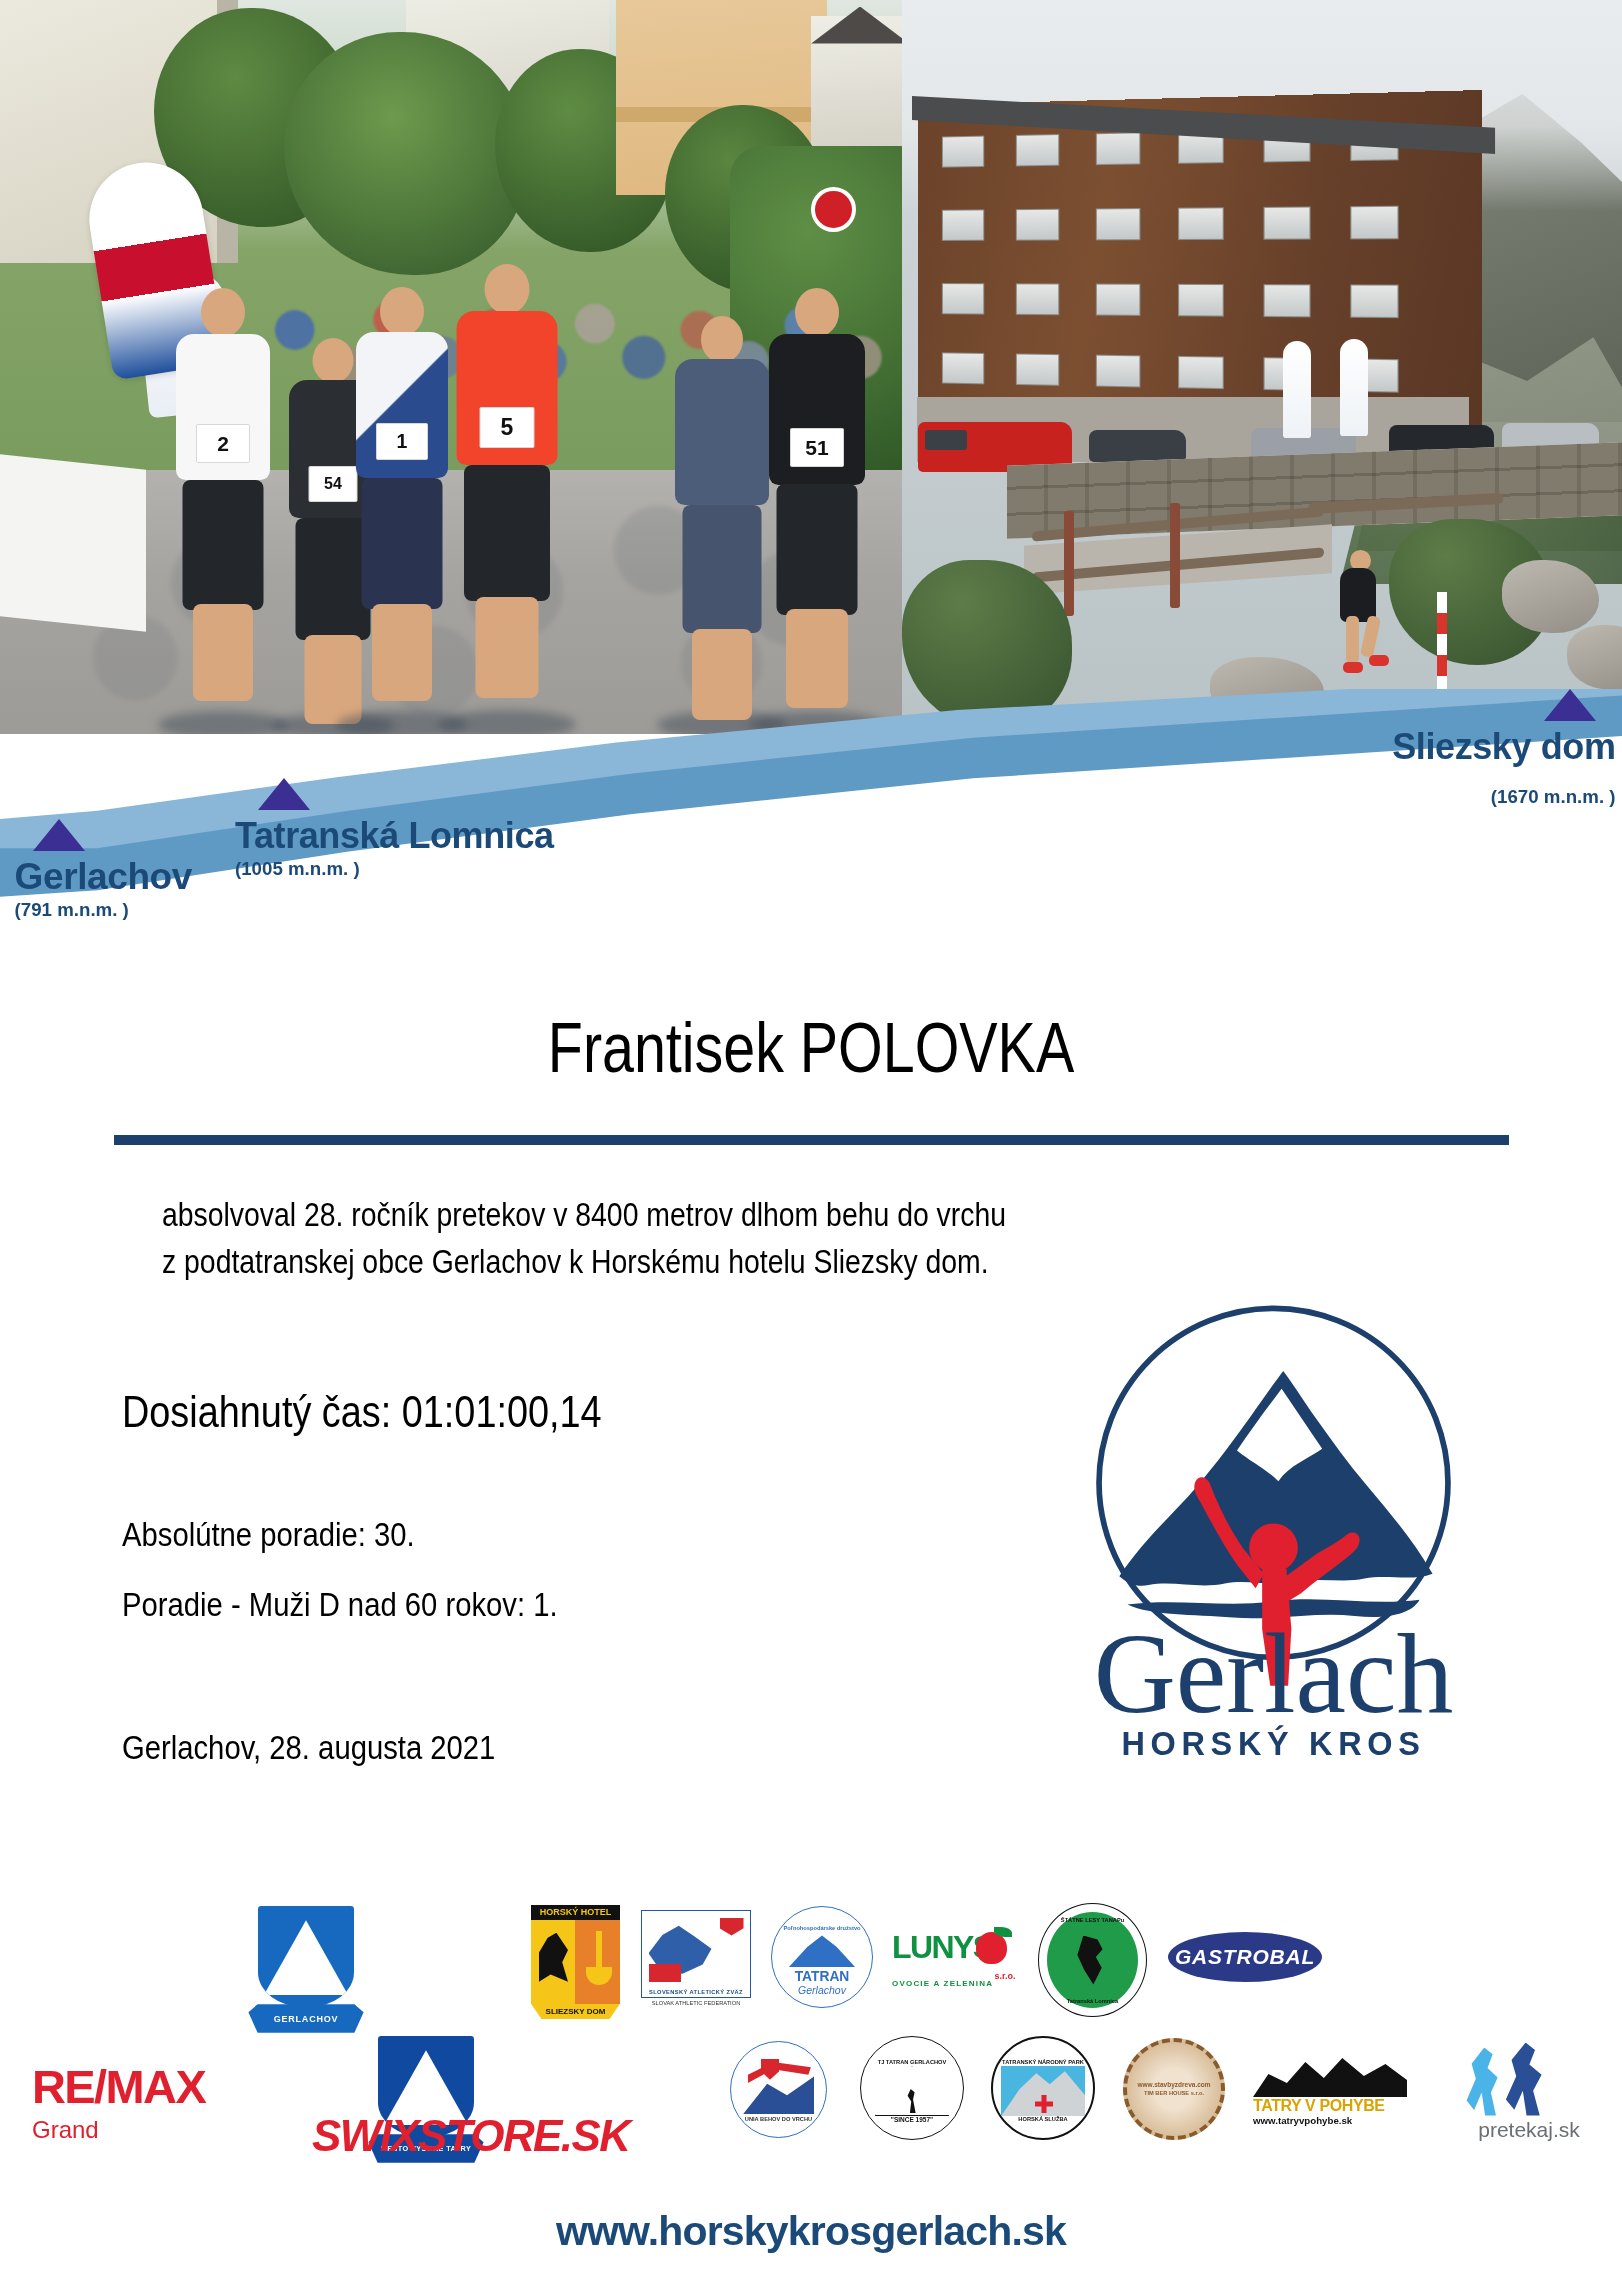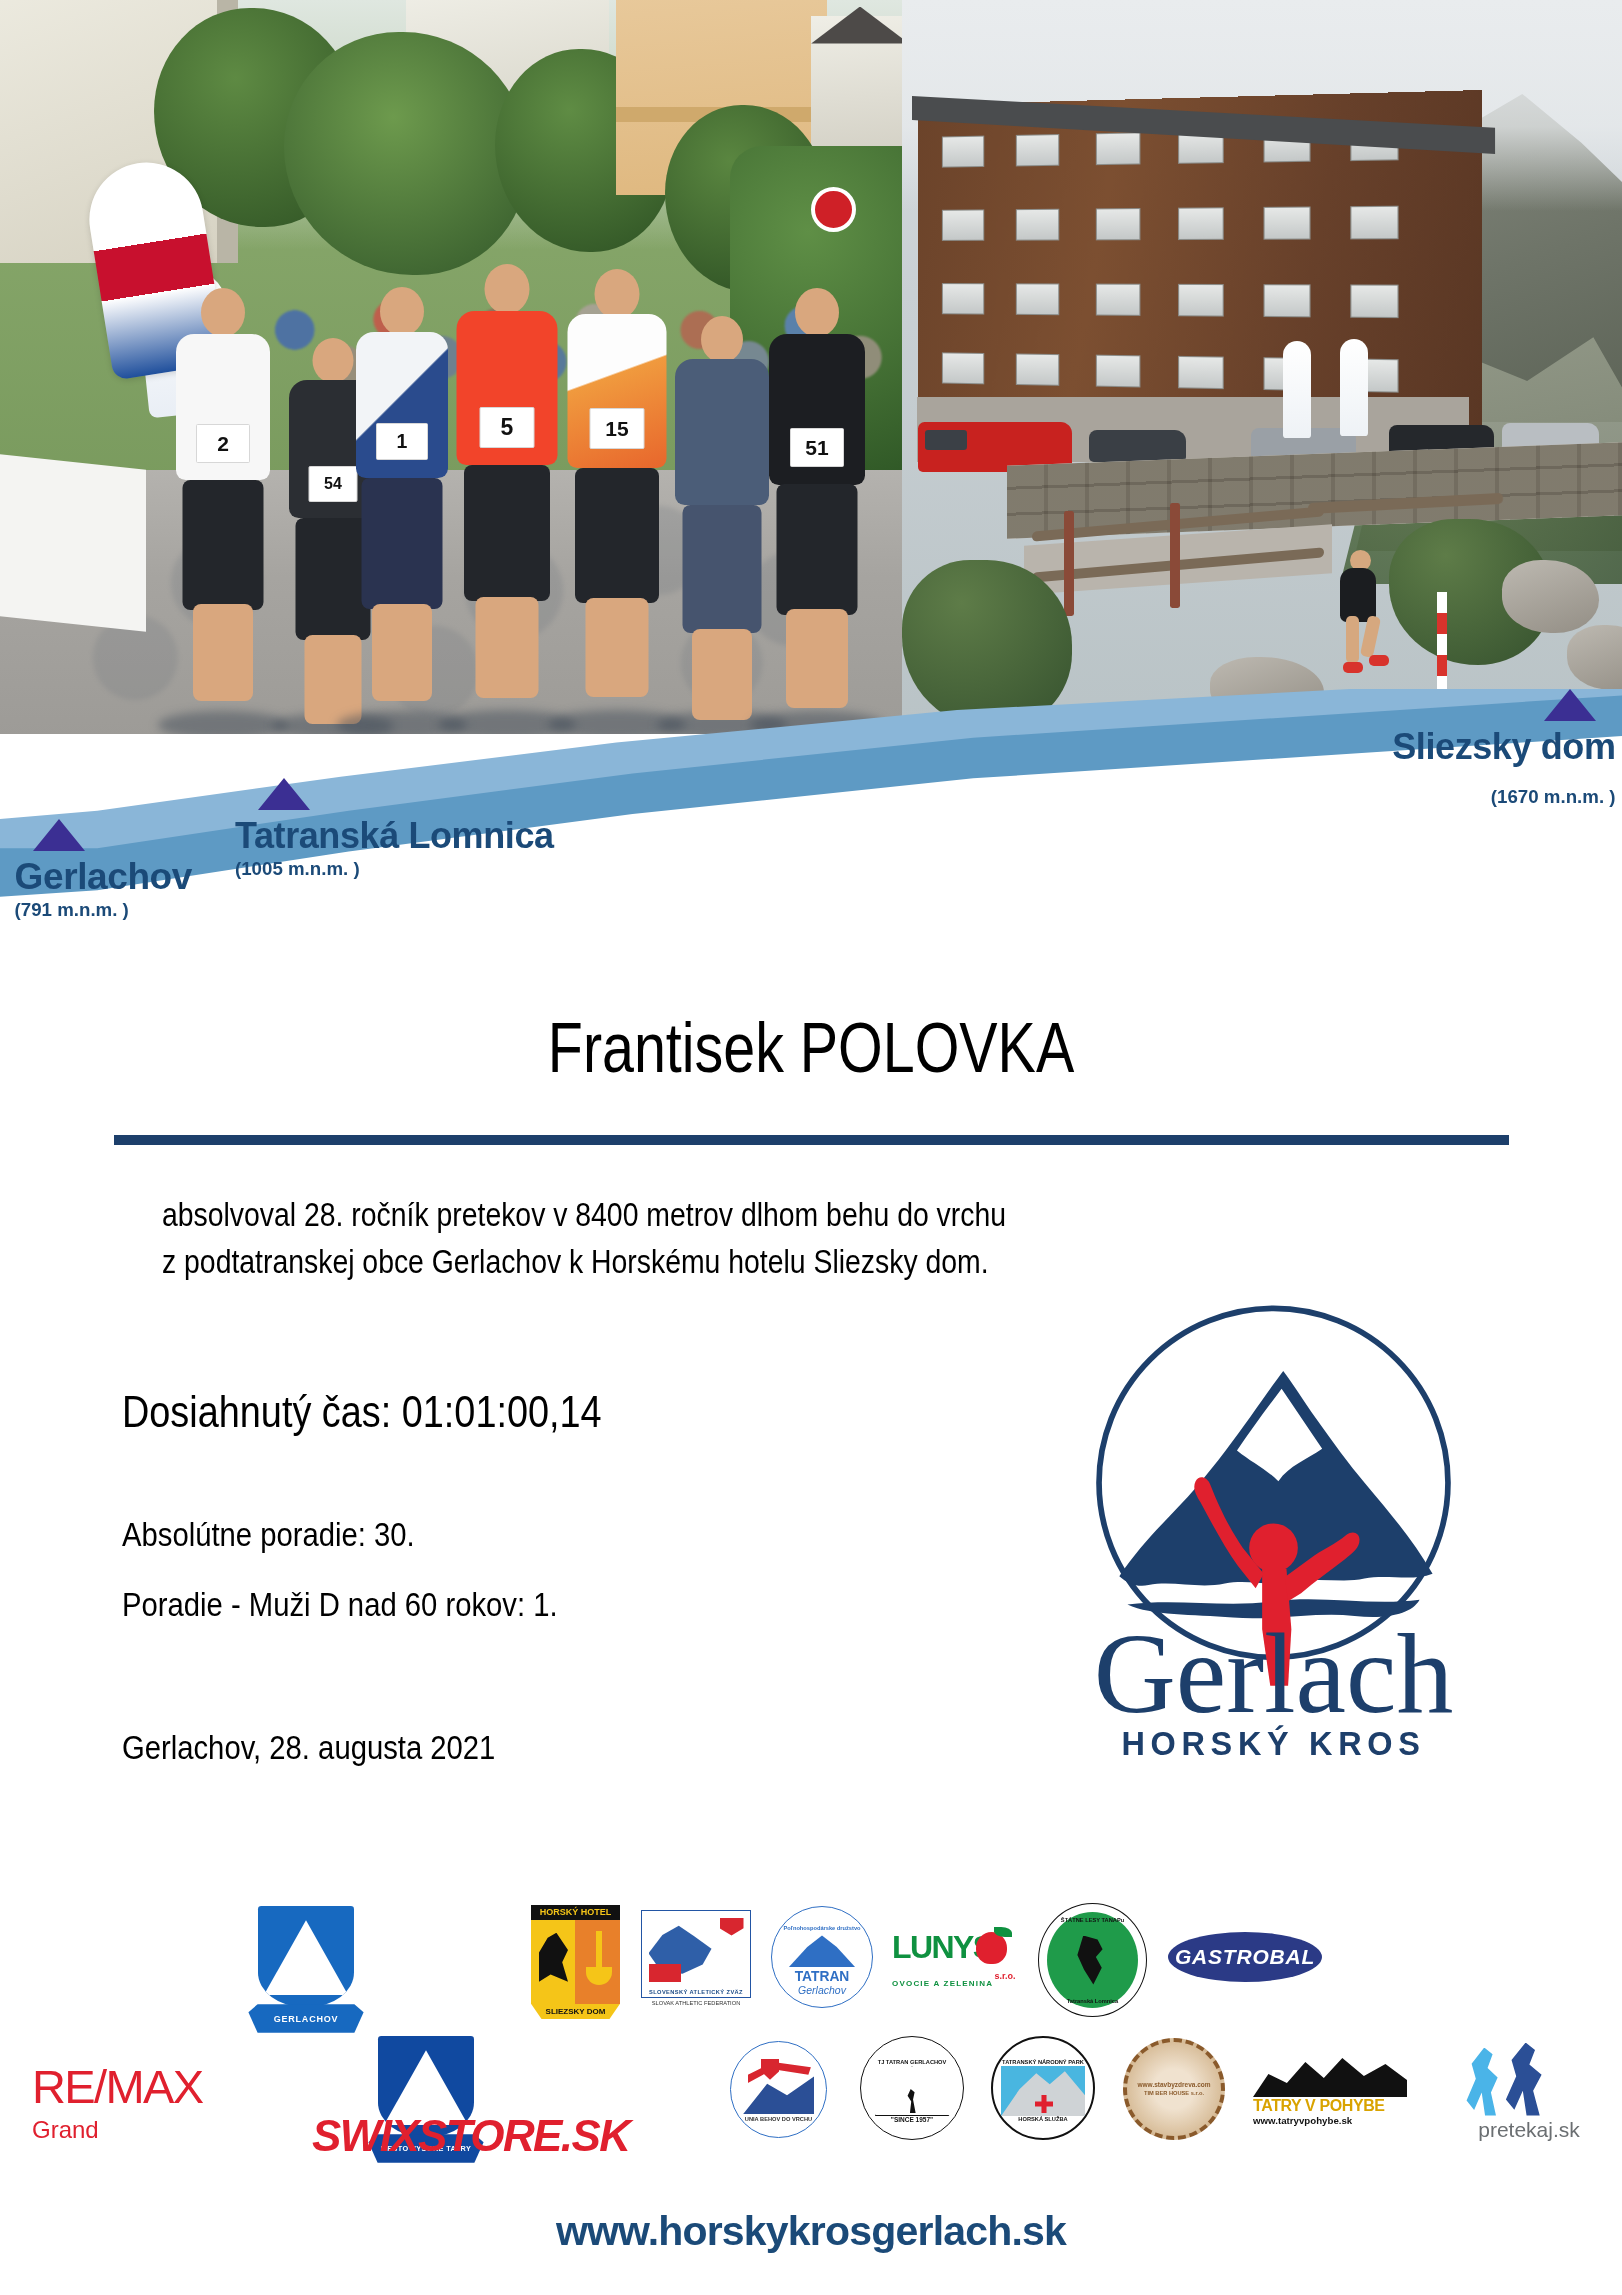--- a/index.html
+++ b/index.html
@@ -259,28 +259,20 @@
       <div class="r-legs" style="top:324px;width:60px;height:97px;background:#d9a77e;"></div>
     </div>
     <div class="runner" style="left:442px;width:130px;height:470px;">
       <div class="r-shadow" style="bottom:-4.9px;width:138px;height:29px;"></div>
       <div class="r-head" style="top:0px;width:45px;height:50px;"></div>
       <div class="r-torso" style="top:47px;width:101px;height:154px;background:#f2442a;"></div>
       <div class="r-bib" style="top:143px;width:55px;height:41px;font-size:23px;">5</div>
       <div class="r-legs" style="top:201px;width:86px;height:136px;"></div>
       <div class="r-legs" style="top:333px;width:63px;height:101px;background:#d9a77e;"></div>
     </div>
-    <div class="runner" style="left:552px;width:130px;height:470px;">
-      <div class="r-shadow" style="bottom:-4.9px;width:138px;height:29px;"></div>
-      <div class="r-head" style="top:4.9px;width:45px;height:50px;"></div>
-      <div class="r-torso" style="top:50px;width:99px;height:154px;background:linear-gradient(160deg,#fdfdfd 40%,#f09a3e 41%,#e8662c 100%);"></div>
-      <div class="r-bib" style="top:144px;width:55px;height:41px;font-size:21px;">15</div>
-      <div class="r-legs" style="top:204px;width:84px;height:135px;"></div>
-      <div class="r-legs" style="top:334px;width:63px;height:99px;background:#d9a77e;"></div>
-    </div>
     <div class="runner" style="left:661px;width:122px;height:438px;">
       <div class="r-shadow" style="bottom:-4.9px;width:130px;height:27.6px;"></div>
       <div class="r-head" style="top:19.5px;width:42px;height:47px;"></div>
       <div class="r-torso" style="top:63px;width:94px;height:146px;background:#4b5d78;"></div>
       <div class="r-legs" style="top:209px;width:79px;height:128px;background:#46546e;"></div>
       <div class="r-legs" style="top:333px;width:60px;height:91px;background:#d9a77e;"></div>
     </div>
     <div class="runner" style="left:754px;width:126px;height:454px;">
       <div class="r-shadow" style="bottom:-4.9px;width:134px;height:27.6px;"></div>
       <div class="r-head" style="top:8px;width:44px;height:49px;"></div>
@@ -507,21 +499,21 @@
                   clip-path:polygon(28% 0,62% 8%,74% 28%,58% 44%,72% 66%,52% 100%,30% 70%,14% 40%);"></div>
       <div style="position:absolute;bottom:4px;width:100%;text-align:center;font-size:5.7px;font-weight:700;color:#111;">Tatranská Lomnica</div>
     </div>
   </div>
 
   <div class="sp oval-logo" style="left:1168px;top:50px;width:154px;height:50px;background:#2b3a86;">
     <span style="color:#fff;font-size:21px;font-weight:800;font-style:italic;letter-spacing:0.8px;">GASTROBAL</span>
   </div>
 
   <div class="sp" style="left:32px;top:177px;width:203px;">
-    <div style="font-size:47px;font-weight:400;color:#e0202e;letter-spacing:-1.6px;">RE/MAX</div>
+    <div style="font-size:47px;font-weight:700;color:#e0202e;letter-spacing:-1.6px;">RE/MAX</div>
     <div style="font-size:24px;color:#e0202e;margin-top:1.6px;">Grand</div>
   </div>
 
   <div class="sp" style="left:292px;top:229px;width:349px;margin-left:20px;">
     <div style="font-size:44px;font-weight:800;font-style:italic;color:#e0202e;letter-spacing:-1.6px;">SWIXSTORE.SK</div>
   </div>
 
   <div class="sp circle-logo" style="left:730px;top:159px;width:97px;height:97px;border:1.6px solid #2f6fc4;background:#fff;">
     <div style="position:relative;width:71px;height:57px;">
       <div style="position:absolute;left:0;bottom:0;width:71px;height:41px;background:#2b4f96;

